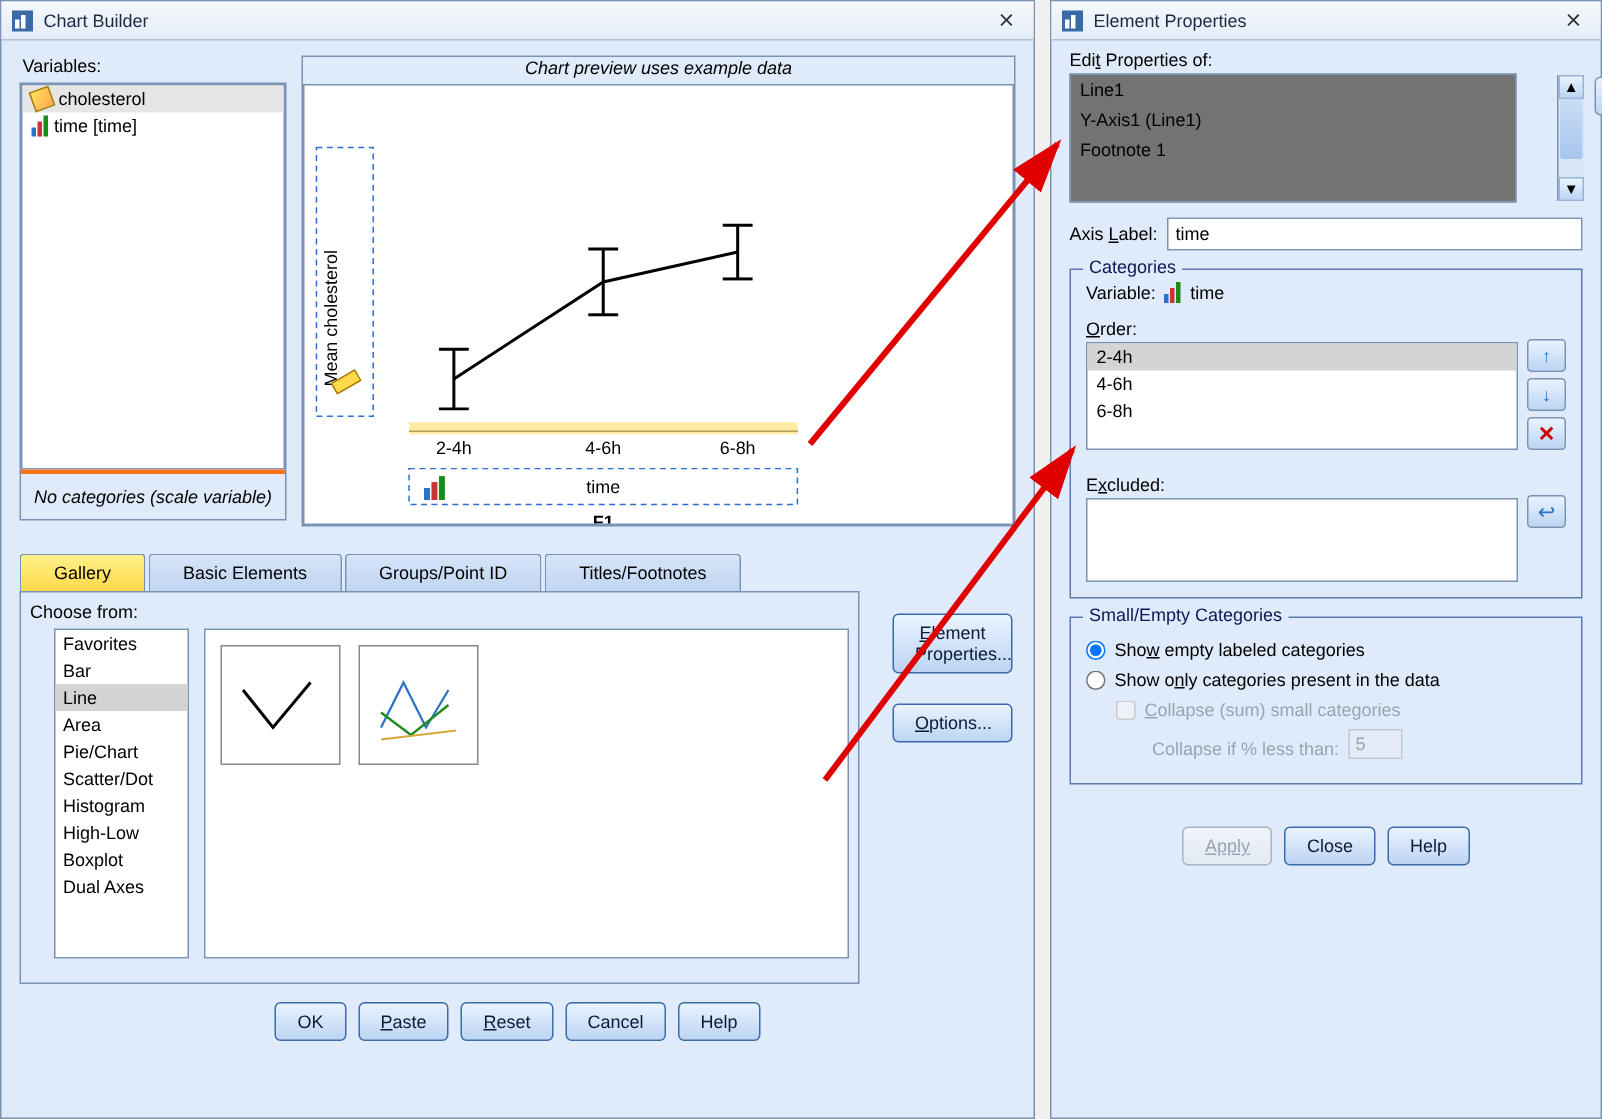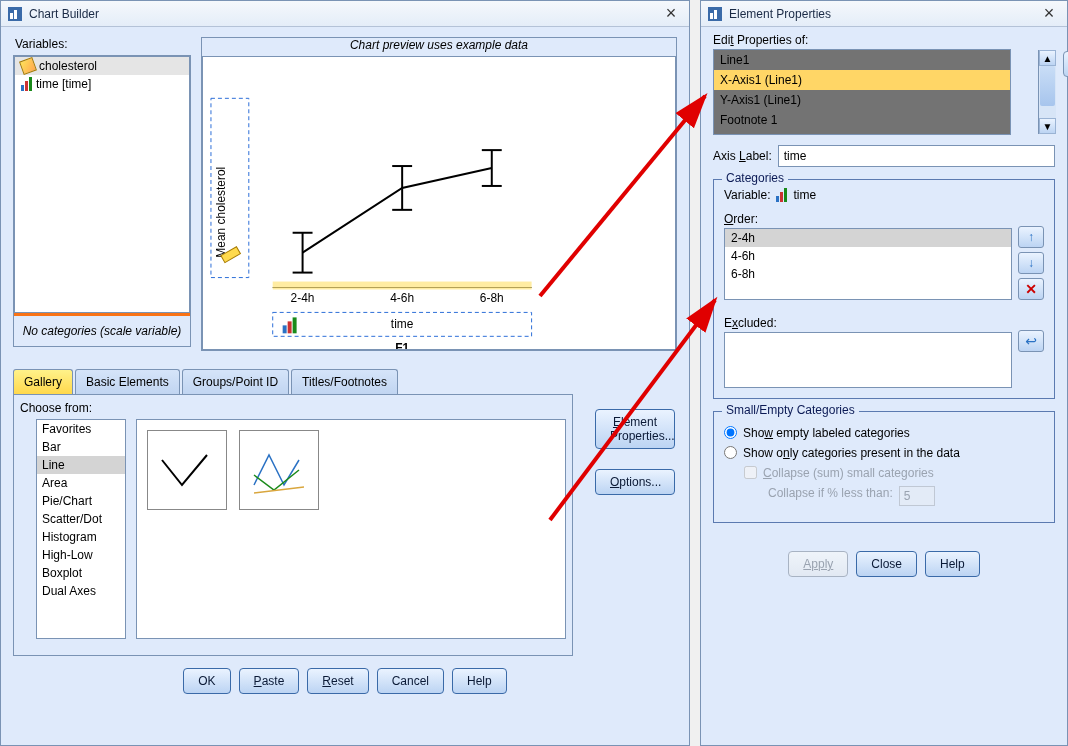--- a/index.html
+++ b/index.html
@@ -26,21 +26,21 @@
 .vars-item.selected { background: #e5e5e5; }
 .nocat { background: #dfeafb; border-top: 3px solid #f97316; font-style: italic; text-align: center; padding: 8px 4px; }
 
 
 .preview-panel { flex: 1; border: 1px solid #7a93b4; background: #dfeafb; display: flex; flex-direction: column; }
 .preview-title { text-align: center; font-style: italic; padding: 0 4px 4px; }
 .preview-canvas { flex: 1; background: #fff; border: 1px solid #7a93b4; position: relative; margin-top:0; }
 
 
 .tabs { display: flex; gap: 2px; margin-top: 18px; }
-.tab { background: linear-gradient(#d5e4f9,#c1d5f1); border: 1px solid #7a93b4; border-bottom: none; padding: 5px 10px; border-radius: 3px 3px 0 0; }
+.tab { background: linear-gradient(#d5e4f9,#c1d5f1); border: 1px solid #7a93b4; border-bottom: none; padding: 5px 22px; border-radius: 3px 3px 0 0; }
 .tab.selected { background: linear-gradient(#fff28a,#ffd84c); }
 .tab-body { border: 1px solid #7a93b4; background: #dfeafb; padding: 6px; height: 262px; }
 .choose-label { margin-bottom: 4px; }
 .gallery-row { display: flex; gap: 10px; padding-left: 16px; }
 .gallery-list { background: #fff; border: 1px solid #7a93b4; width: 90px; height: 220px; }
 .gallery-list div { padding: 2px 5px; }
 .gallery-list div.sel { background: #d4d4d4; }
 .thumbs { flex: 1; background: #fff; border: 1px solid #7a93b4; height: 220px; padding: 10px; display: flex; gap: 12px; align-items: flex-start; }
 .thumb { width: 80px; height: 80px; border: 1px solid #888; display: flex; align-items: center; justify-content: center; }
 
@@ -74,21 +74,21 @@
 .combo .arrow { position:absolute; right:4px; top:3px; }
 
 .order-box { background:#fff; border:1px solid #7a93b4; height:72px; margin-top:2px; }
 .order-box div { padding:2px 6px; }
 .order-box div.sel { background:#d4d4d4; }
 .order-btns { display:flex; flex-direction:column; gap:4px; margin-left:6px; }
 .sqbtn { width:26px; height:22px; background:linear-gradient(#eaf3ff,#bcd4f3); border:1px solid #7a93b4; border-radius:3px; display:flex; align-items:center; justify-content:center; }
 
 .excluded { background:#fff; border:1px solid #7a93b4; height:56px; margin-top:2px; }
 
-.radio-row { display:flex; align-items:flex-start; gap:6px; margin: 6px 0; }
+.radio-row { display:flex; align-items:flex-end; gap:6px; margin: 6px 0; }
 .radio-row input { margin:0; }
 .grey { color:#9aa3b0; }
 .small-input { width:36px; border:1px solid #c0c8d4; padding:2px 4px; color:#9aa3b0; }
 
 
 .icon-ruler { width:14px; height:14px; background: linear-gradient(135deg,#ffe259,#ffa751); border:1px solid #a77a00; transform: rotate(-20deg); }
 .icon-bars { display:inline-flex; gap:1px; align-items:flex-end; height:14px;}
 .icon-bars span{ width:3px; display:block;}
 .icon-bars span:nth-child(1){height:6px; background:#2b72c4;}
 .icon-bars span:nth-child(2){height:10px; background:#c33;}
@@ -258,21 +258,20 @@
     <span class="tb-title">Element Properties</span>
     <span class="tb-close">×</span>
   </div>
 
   <div class="ep-body">
     <div class="ep-label">Edi<u>t</u> Properties of:</div>
 
     <div class="ep-listwrap">
       <div class="ep-list">
         <div>Line1</div>
-        <div class="sel">X-Axis1 (Line1)</div>
         <div>Y-Axis1 (Line1)</div>
         <div>Footnote 1</div>
       </div>
       <div class="ep-scroll">
         <div class="sbutton">▲</div>
         <div class="thumb" style="border:none;width:15px;"></div>
         <div class="sbutton" style="position:absolute;bottom:0;left:0;right:0;">▼</div>
       </div>
       <div class="ep-xbtn">✕</div>
     </div>

